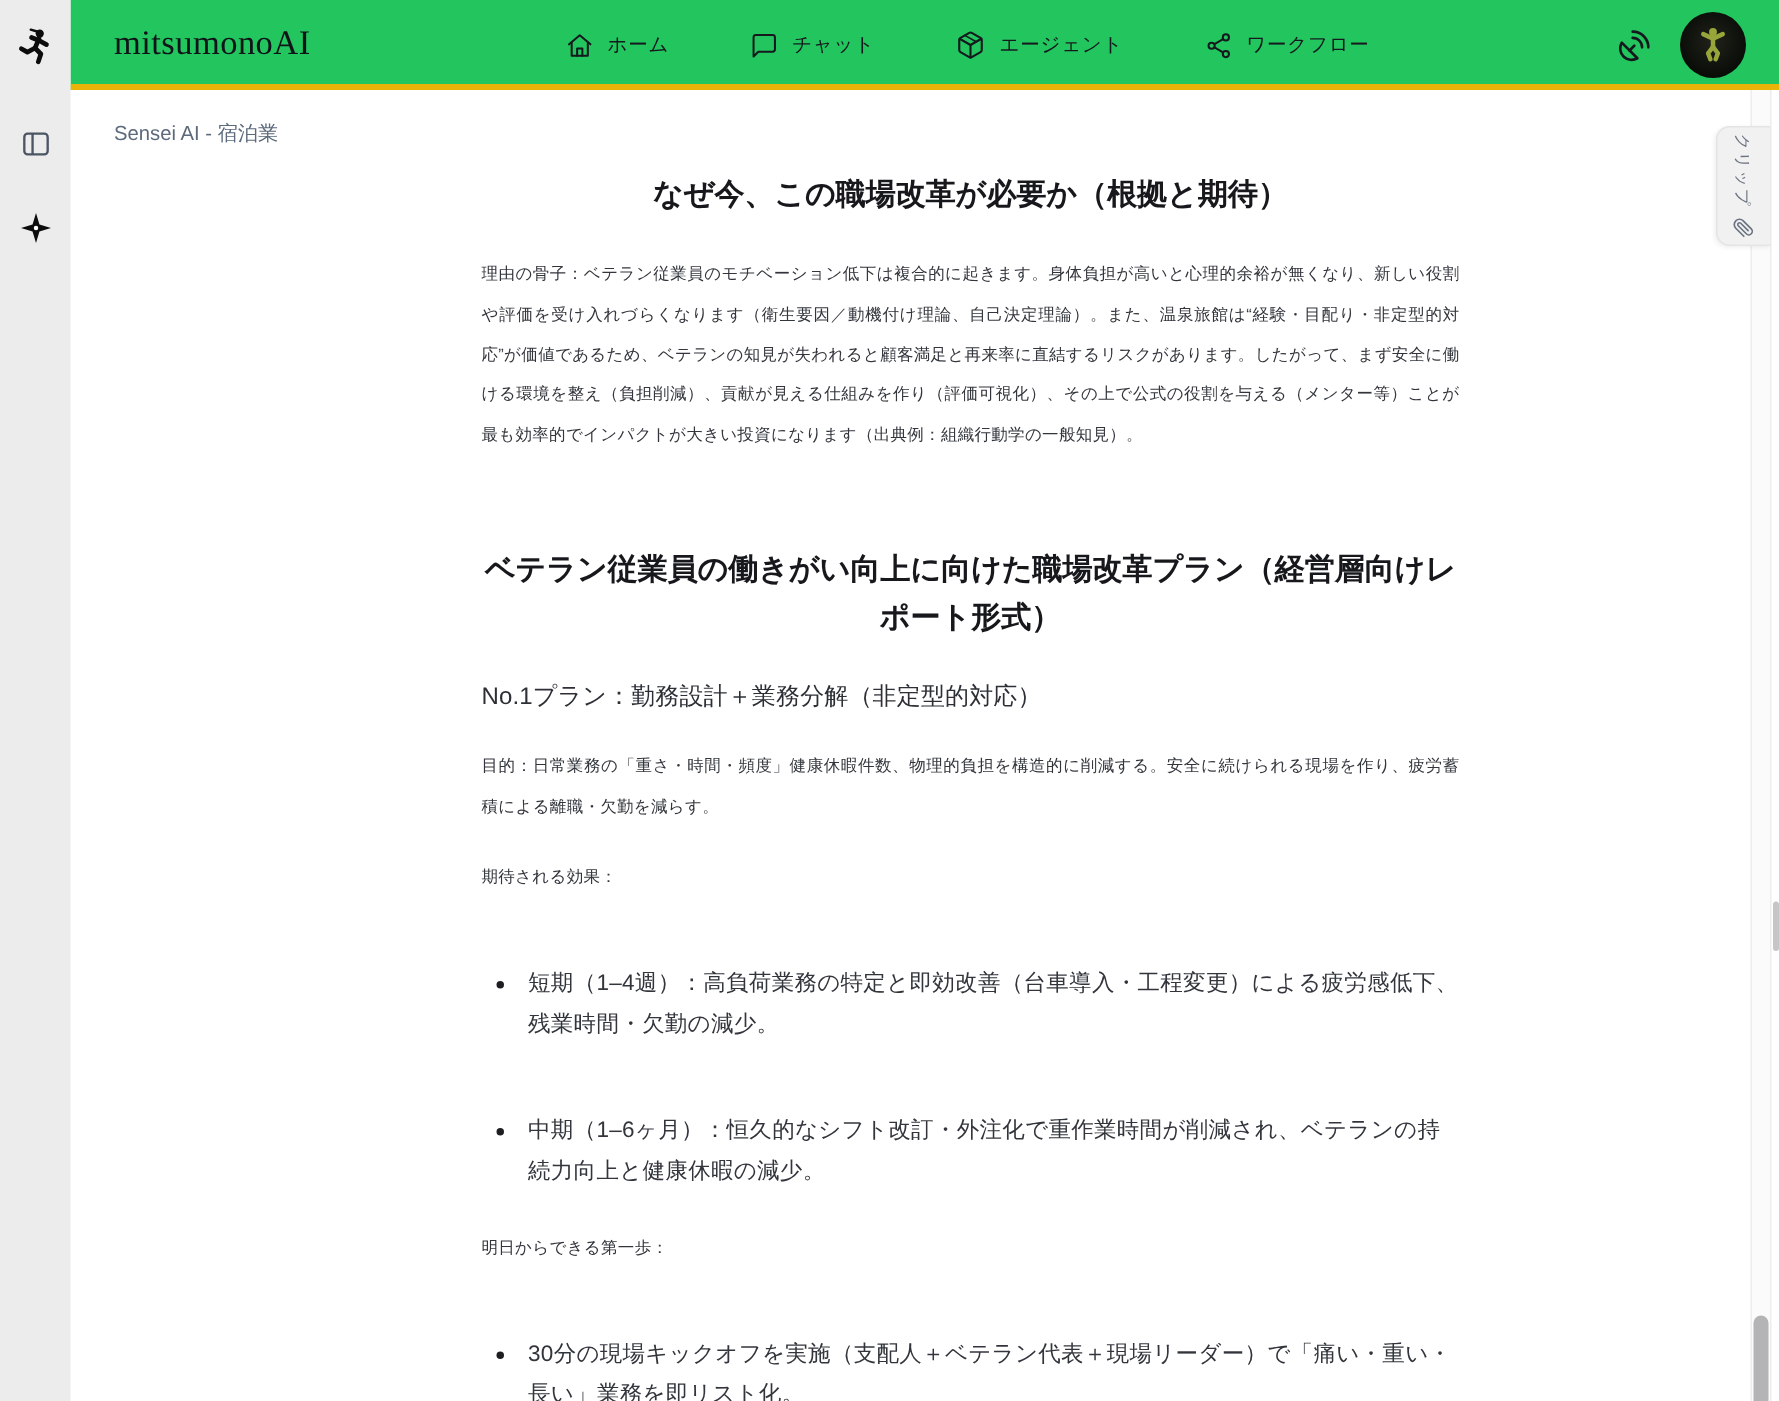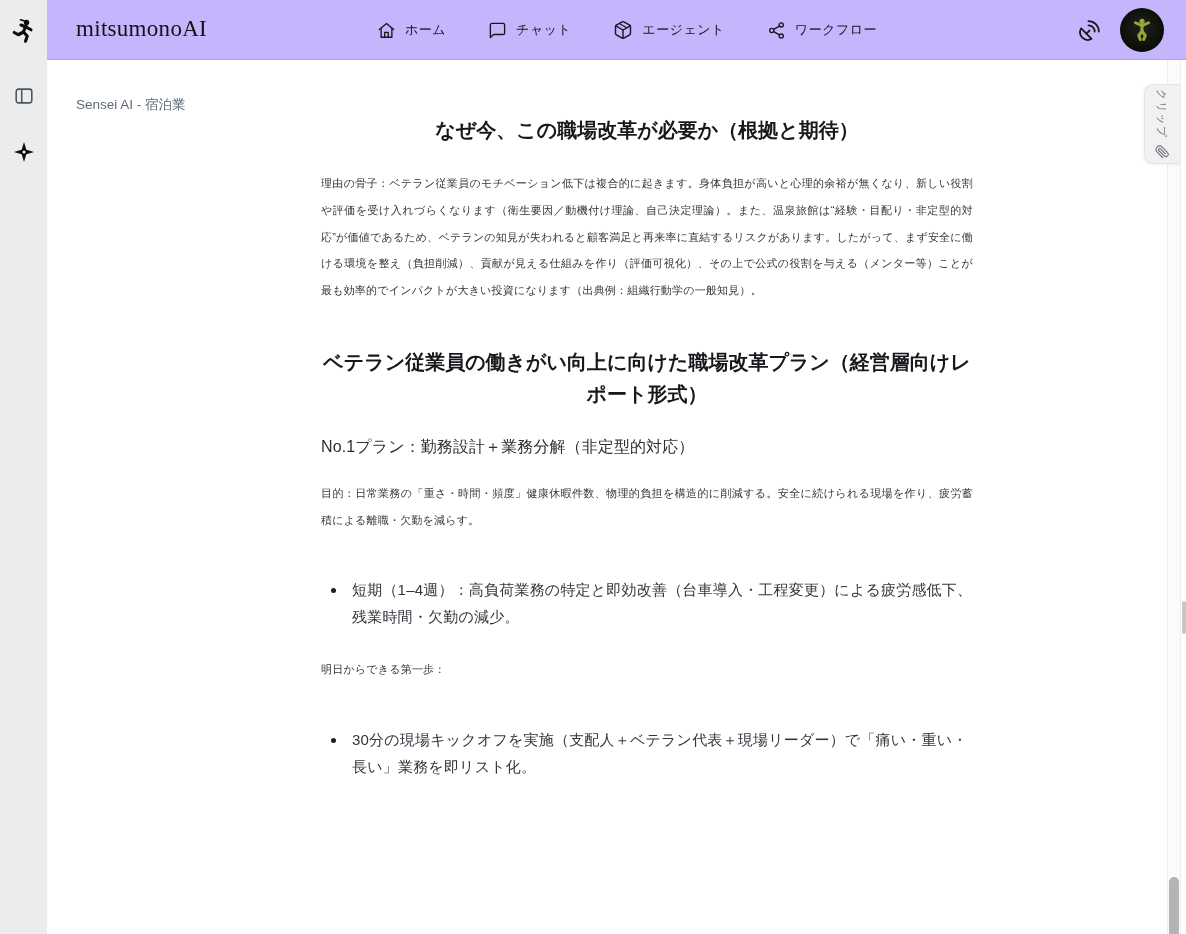--- a/index.html
+++ b/index.html
@@ -9,40 +9,40 @@
   
   .rail { position:absolute; left:0; top:0; width:47px; height:934px; background:#ececec; z-index:5; }
   .rail-logo { position:absolute; left:0; top:10px; width:47px; height:44px;
     display:flex; align-items:center; justify-content:center; cursor:pointer; }
   .rail-btn { position:absolute; left:0; width:47px; height:40px;
     display:flex; align-items:center; justify-content:center; cursor:pointer; }
   .rail-btn.toggle { top:76px; }
   .rail-btn.spark  { top:132px; }
 
   
-  .header { position:absolute; left:47px; top:0; right:0; height:60px; background:#c4b5fd;
-    border-bottom:1px solid #eab308; z-index:4; }
+  .header { position:absolute; left:47px; top:0; right:0; height:60px; background:#22c55e;
+    border-bottom:4px solid #eab308; z-index:4; }
   .brand { position:absolute; left:29px; top:16px;
     font-family:"Liberation Serif", serif; font-size:23px; color:#101418; letter-spacing:.3px; }
-  .nav { position:absolute; left:330px; top:0; height:60px; display:flex; align-items:center; gap:42px;text-align:right; }
+  .nav { position:absolute; left:330px; top:0; height:60px; display:flex; align-items:center; gap:54px;text-align:right; }
   .nav-item { display:flex; align-items:center; gap:9px; cursor:pointer; color:#15181d; }
   .nav-item .lbl { font-size:13px; letter-spacing:.5px; }
   .hdr-right { position:absolute; right:22px; top:0; height:60px; display:flex; align-items:center; gap:18px; }
   .satellite { cursor:pointer; display:flex; align-items:center; }
   .avatar { width:44px; height:44px; border-radius:50%; overflow:hidden; cursor:pointer;
     background:radial-gradient(circle at 50% 45%, #20231a 0%, #0a0c08 70%, #000 100%);
     display:flex; align-items:center; justify-content:center; }
 
   
   .content { position:absolute; left:47px; top:60px; right:0; bottom:0; background:#fff; overflow:hidden; }
-  .breadcrumb { position:absolute; left:29px; top:36px; font-size:13.5px; color:#5c6a7c; }
+  .breadcrumb { position:absolute; left:29px; top:20px; font-size:13.5px; color:#5c6a7c; }
 
   .article { position:absolute; left:274px; top:0; width:652px; padding-top:54px; }
   .article h2 { font-size:20px; line-height:32px; font-weight:700; color:#16181c; margin:0 0 24px;text-align:center; }
-  .article h2.second { margin-top:42px; }
+  .article h2.second { margin-top:60px; }
   .article p { font-size:11px; line-height:26.8px; color:#32363c; margin:0 0 21px;
     text-align:justify; letter-spacing:.2px; }
   .article p.plan { font-size:16px; letter-spacing:.1px; margin-bottom:19px; color:#2c3036; }
   .article ul { list-style:none; margin:2px 0 25px; padding-left:31px; }
   .article li { position:relative; font-size:15px; line-height:26.8px; color:#32363c;
     margin-bottom:16px; letter-spacing:.2px;margin-top:44px; }
   .article li::before { content:""; position:absolute; left:-21px; top:11px;
     width:5px; height:5px; border-radius:50%; background:#1c1e22; }
 
   
@@ -165,23 +165,25 @@
   <div class="breadcrumb">Sensei AI - 宿泊業</div>
 
   <div class="article">
     <h2>なぜ今、この職場改革が必要か（根拠と期待）</h2>
     <p>理由の骨子：ベテラン従業員のモチベーション低下は複合的に起きます。身体負担が高いと心理的余裕が無くなり、新しい役割や評価を受け入れづらくなります（衛生要因／動機付け理論、自己決定理論）。また、温泉旅館は“経験・目配り・非定型的対応”が価値であるため、ベテランの知見が失われると顧客満足と再来率に直結するリスクがあります。したがって、まず安全に働ける環境を整え（負担削減）、貢献が見える仕組みを作り（評価可視化）、その上で公式の役割を与える（メンター等）ことが最も効率的でインパクトが大きい投資になります（出典例：組織行動学の一般知見）。</p>
 
     <h2 class="second">ベテラン従業員の働きがい向上に向けた職場改革プラン（経営層向けレポート形式）</h2>
 
     <p class="plan">No.1プラン：勤務設計＋業務分解（非定型的対応）</p>
     <p>目的：日常業務の「重さ・時間・頻度」健康休暇件数、物理的負担を構造的に削減する。安全に続けられる現場を作り、疲労蓄積による離職・欠勤を減らす。</p>
+    <p>期待される効果：</p>
 
     <ul>
       <li>短期（1–4週）：高負荷業務の特定と即効改善（台車導入・工程変更）による疲労感低下、残業時間・欠勤の減少。</li>
+      <li>中期（1–6ヶ月）：恒久的なシフト改訂・外注化で重作業時間が削減され、ベテランの持続力向上と健康休暇の減少。</li>
     </ul>
 
     <p>明日からできる第一歩：</p>
 
     <ul>
       <li>30分の現場キックオフを実施（支配人＋ベテラン代表＋現場リーダー）で「痛い・重い・長い」業務を即リスト化。</li>
 
     </ul>
 
   </div>

